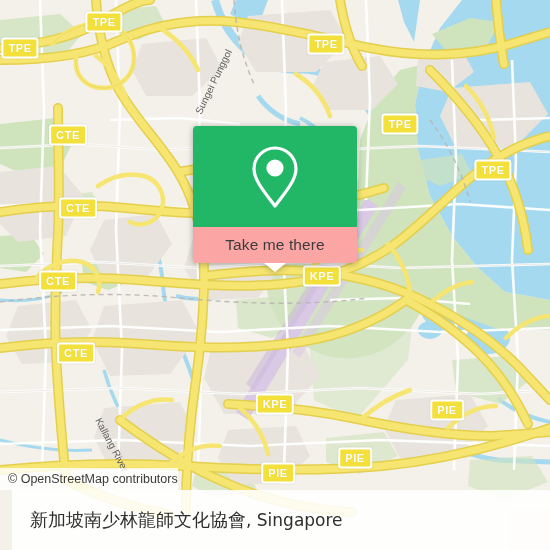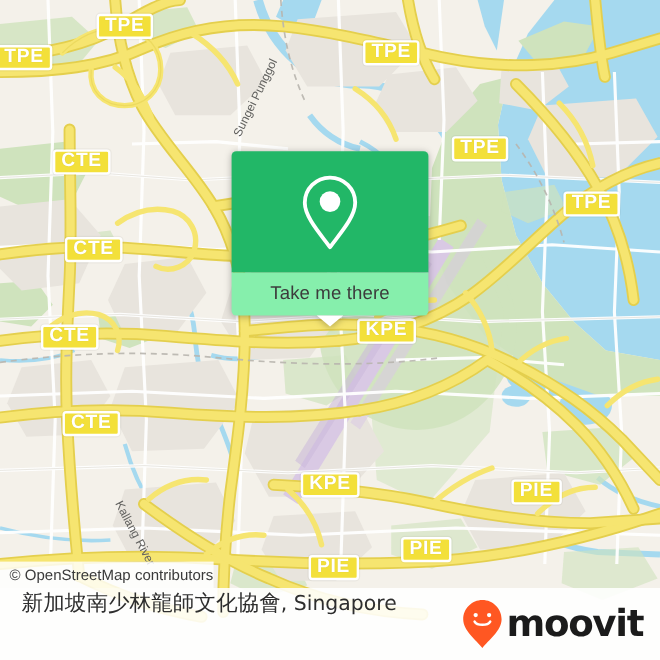--- a/index.html
+++ b/index.html
@@ -14,21 +14,21 @@
   #map{position:absolute;inset:0;overflow:hidden;background:#f4f1ea;}
   #map svg{position:absolute;top:0;left:0;width:550px;height:550px;display:block;}
 
   
   .shield{
     position:absolute;
     background:#f3e03a;
     border:2px solid #ffffff;
     border-radius:3px;
     color:#ffffff;
-    font-size:16px;
+    font-size:11px;
     font-weight:bold;
     letter-spacing:.6px;
     line-height:14px;
     padding:1px 5px 2px 5px;
     text-shadow:0 0 1px rgba(0,0,0,.12);
     box-shadow:0 0 0 1px rgba(0,0,0,.04);
     white-space:nowrap;
     transform:translate(-50%,-50%);
   }
 
@@ -47,21 +47,21 @@
     position:absolute;left:193px;top:126px;width:164px;
     filter:drop-shadow(0 1px 3px rgba(0,0,0,.30));
   }
   #callout-green{
     background:#22b767;
     height:101px;
     border-radius:4px 4px 0 0;
     display:flex;align-items:center;justify-content:center;
   }
   #callout-white{
-    background:#86efac;
+    background:#fca5a5;
     height:36px;
     border-radius:0 0 4px 4px;
     display:flex;align-items:center;justify-content:center;
   }
   #callout-label{
     color:#3c3c3c;
     font-size:15.5px;
     letter-spacing:.1px;
   }
   #callout-tail{
@@ -80,23 +80,23 @@
     background:rgba(255,255,255,.82);
     color:#3a3a3a;
     font-size:12.5px;
     line-height:22px;
     padding:0 0 0 8px;
     white-space:nowrap;
   }
 
   
   #footer{
-    position:absolute;left:0;right:0;top:490px;height:60px;
+    position:absolute;left:12px;right:0;top:490px;height:60px;
     background:rgba(255,255,255,.88);
-    display:flex;
+    display:flex;align-items:center;
   }
   #footer-title{
     margin-left:18px;
     color:#2e2e2e;
     font-size:17px;
     white-space:nowrap;
     font-family:"DejaVu Sans","Liberation Sans",sans-serif;
   }
   #footer-title .cn{font-size:18px;}
   #brand{
@@ -336,24 +336,15 @@
     </div>
     <div id="callout-tail"></div>
   </div>
 
   <div id="attribution">© OpenStreetMap contributors</div>
 
   <div id="footer">
     <div id="footer-title">
       <span class="cn">新加坡南少林龍師文化協會</span><span>,</span>&nbsp;<span>Singapore</span>
     </div>
-    <div id="brand">
-      <svg width="36" height="42" viewBox="0 0 36 42">
-        <path d="M18,1 C9.2,1 2,8.2 2,17 C2,26.5 13,34.5 18,41 C23,34.5 34,26.5 34,17 C34,8.2 26.8,1 18,1 Z" fill="#ff5722"></path>
-        <circle cx="12.4" cy="13.6" r="1.8" fill="#ffffff"></circle>
-        <circle cx="23.6" cy="13.6" r="1.8" fill="#ffffff"></circle>
-        <path d="M11.5,19 C13.6,22.6 22.4,22.6 24.5,19" fill="none" stroke="#ffffff" stroke-width="2.1" stroke-linecap="round"></path>
-      </svg>
-      <span id="brand-word">moovit</span>
-    </div>
   </div>
 
 </div>
 
 </body></html>

